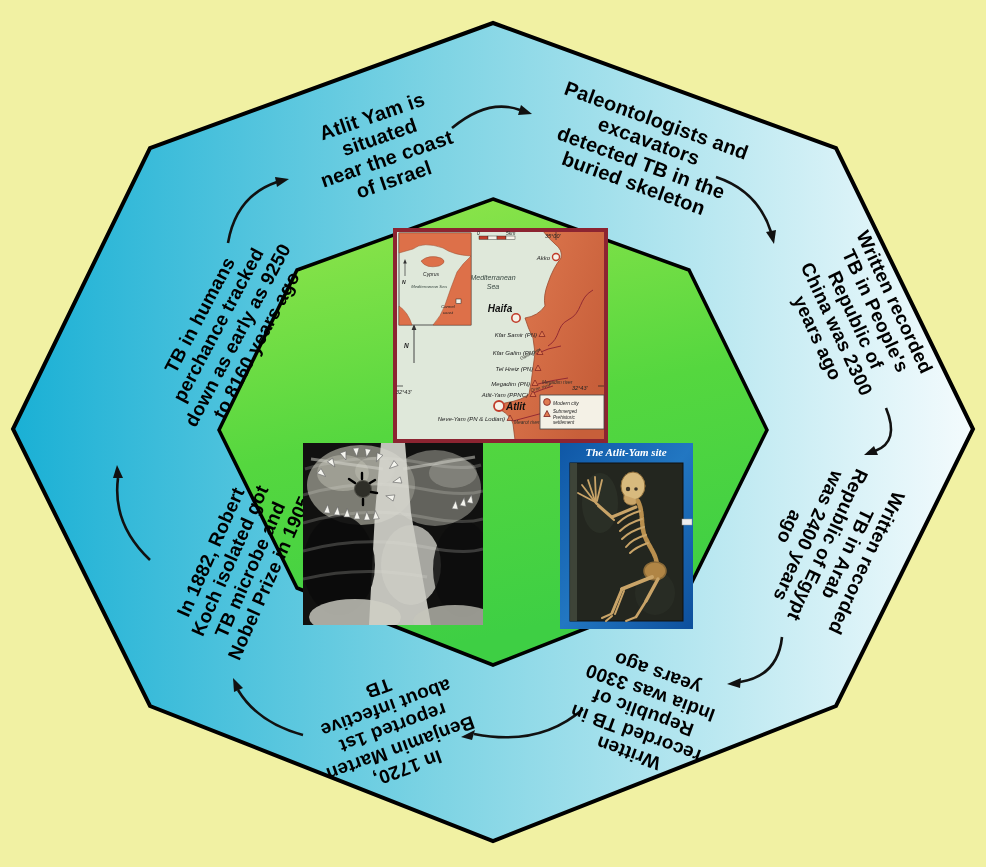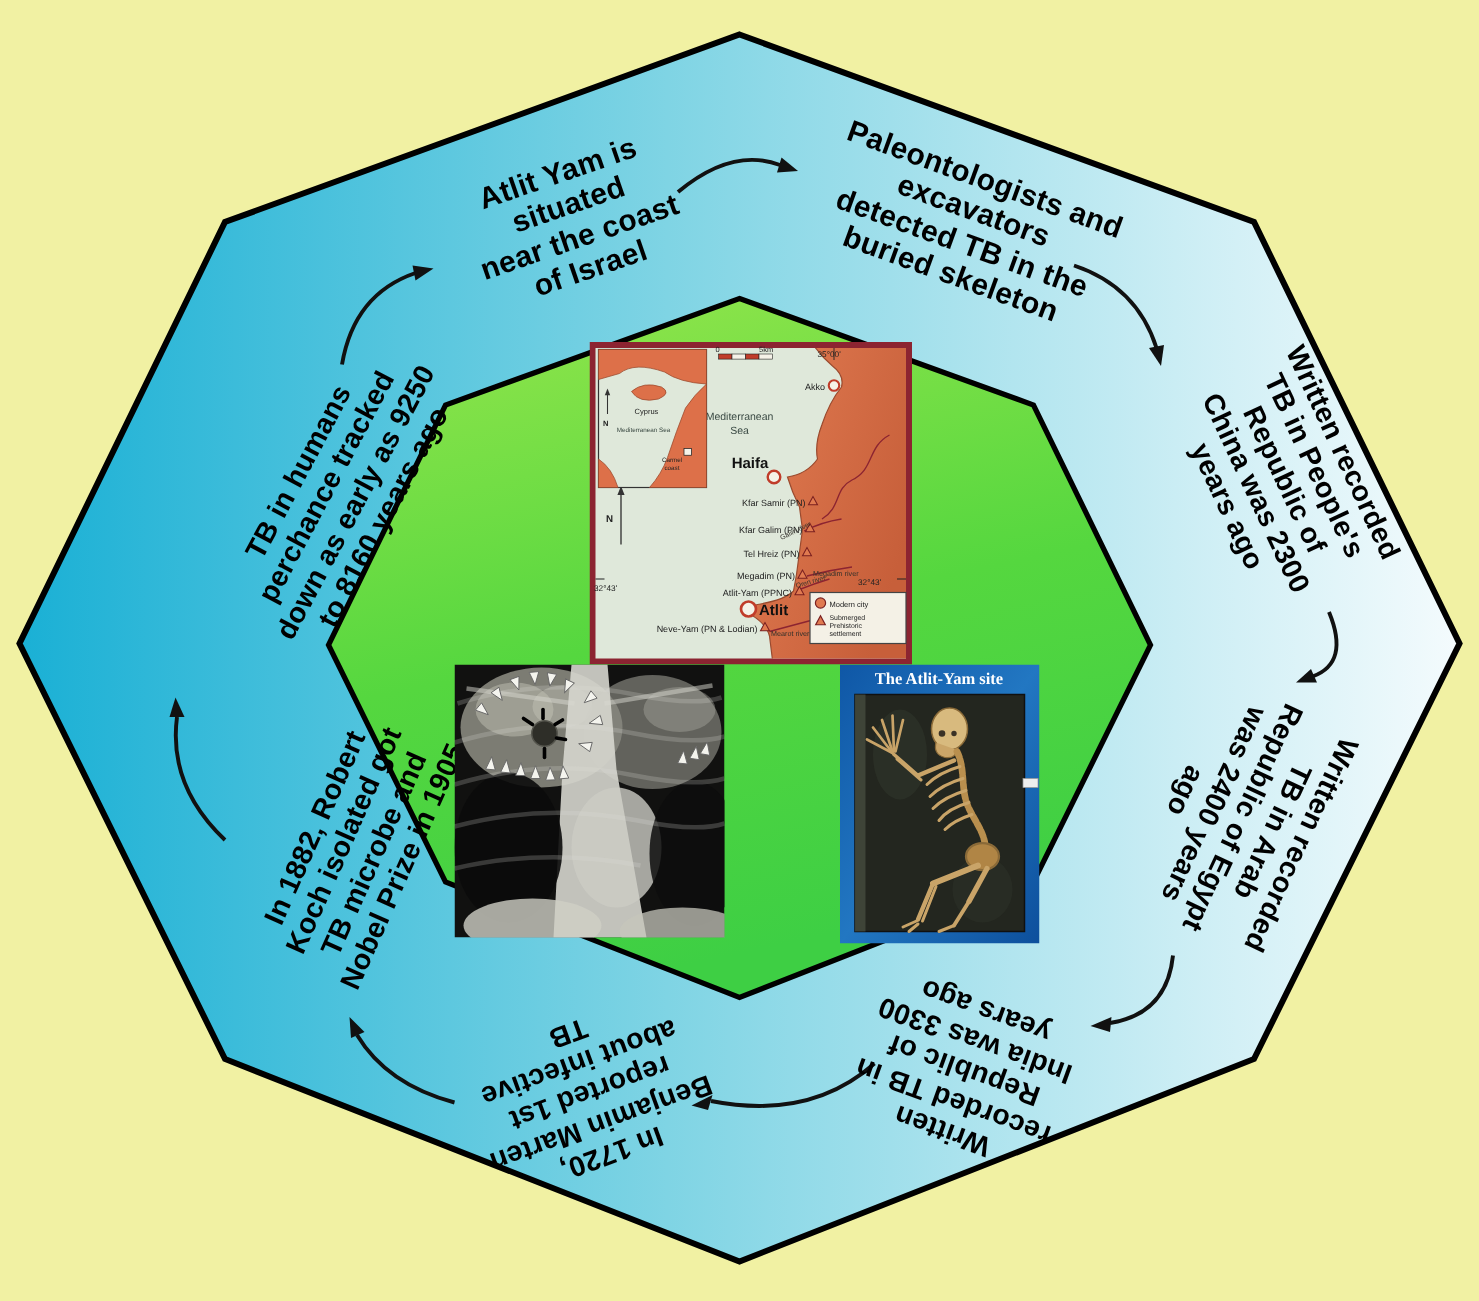--- a/index.html
+++ b/index.html
@@ -1,21 +1,21 @@
 <!DOCTYPE html>
 <html><head>
 <meta charset="utf-8">
 <style>
   html,body{margin:0;padding:0;background:#f1f1a3;}
   .stage{position:relative;width:986px;height:867px;overflow:hidden;
          font-family:"Liberation Sans",sans-serif;}
   .layer{position:absolute;left:0;top:0;}
   .ring-text{position:absolute;font-weight:bold;color:#000;text-align:center;
              white-space:nowrap;line-height:1.12;letter-spacing:.2px;}
-  .panel{position:absolute;}
+  .panel{position:absolute;font-style:italic;}
   .panel svg{display:block;}
 </style>
 </head>
 <body>
 
 <div class="stage">
 
   <svg class="layer" width="986" height="867" viewBox="0 0 986 867">
     <defs>
       <linearGradient id="ringGrad" x1="0" y1="0" x2="1" y2="0">

